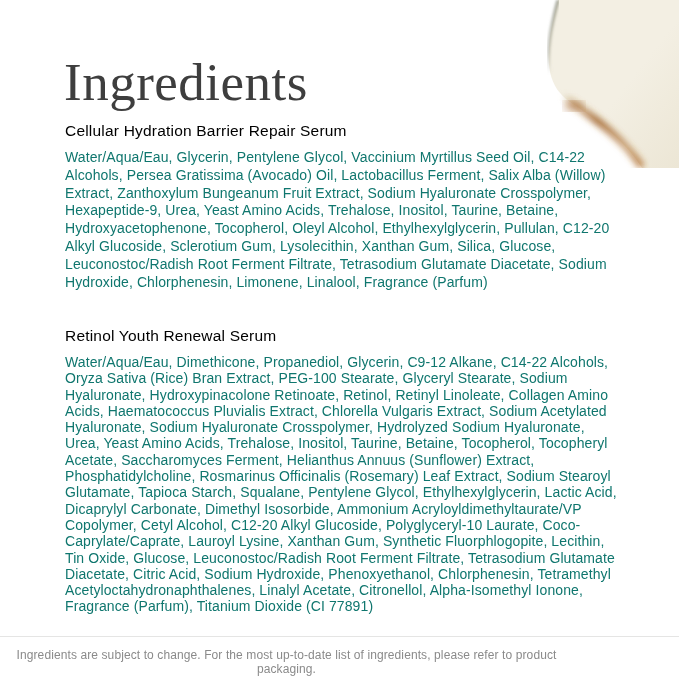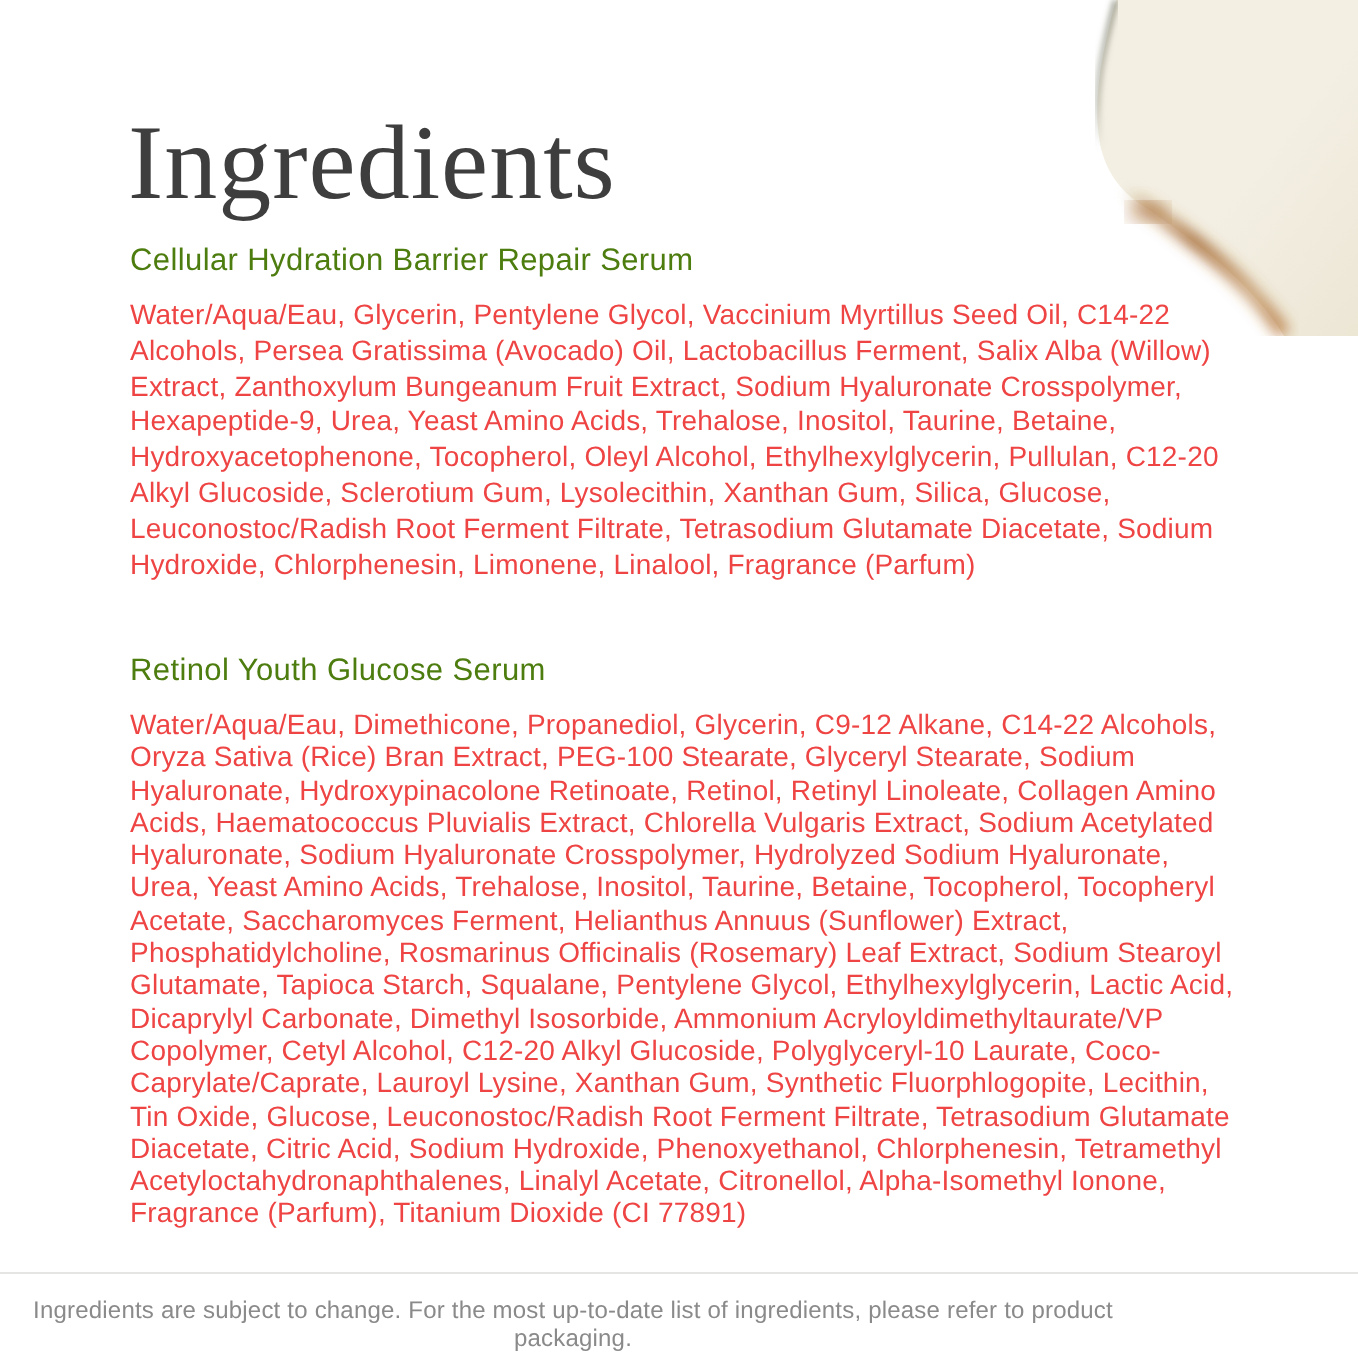--- a/index.html
+++ b/index.html
@@ -39,27 +39,27 @@
     pointer-events: none;
   }
   .section {
     position: absolute;
     left: 65px;
     width: 553px;
   }
   .section-heading {
     font-size: 15.5px;
     font-weight: 400;
-    color: #4d7c0f;
+    color: #000000;
     letter-spacing: 0.2px;
     margin: 0 0 9px 0;
   }
   .ingredients-text {
     font-size: 14px;
-    color: #ef4444;
+    color: #0f766e;
     letter-spacing: 0.1px;
     margin: 0;
   }
   .section-1 { top: 122px; }
   .section-1 .ingredients-text { line-height: 17.8px; }
   .section-2 { top: 327px; }
   .section-2 .ingredients-text { line-height: 16.3px; }
   .footer-divider {
     position: absolute;
     left: 0;
@@ -127,21 +127,21 @@
       <path d="M34 0 C27 26 22 50 26 74" fill="none" stroke="url(#grayEdgeGrad)" stroke-width="2.4" filter="url(#soft2)"></path>
     </svg>
   </div>
 
   <section class="section section-1">
     <h2 class="section-heading">Cellular Hydration Barrier Repair Serum</h2>
     <p class="ingredients-text">Water/Aqua/Eau, Glycerin, Pentylene Glycol, Vaccinium Myrtillus Seed Oil, C14-22 Alcohols, Persea Gratissima (Avocado) Oil, Lactobacillus Ferment, Salix Alba (Willow) Extract, Zanthoxylum Bungeanum Fruit Extract, Sodium Hyaluronate Crosspolymer, Hexapeptide-9, Urea, Yeast Amino Acids, Trehalose, Inositol, Taurine, Betaine, Hydroxyacetophenone, Tocopherol, Oleyl Alcohol, Ethylhexylglycerin, Pullulan, C12-20 Alkyl Glucoside, Sclerotium Gum, Lysolecithin, Xanthan Gum, Silica, Glucose, Leuconostoc/Radish Root Ferment Filtrate, Tetrasodium Glutamate Diacetate, Sodium Hydroxide, Chlorphenesin, Limonene, Linalool, Fragrance (Parfum)</p>
   </section>
 
   <section class="section section-2">
-    <h2 class="section-heading">Retinol Youth Glucose Serum</h2>
+    <h2 class="section-heading">Retinol Youth Renewal Serum</h2>
     <p class="ingredients-text">Water/Aqua/Eau, Dimethicone, Propanediol, Glycerin, C9-12 Alkane, C14-22 Alcohols, Oryza Sativa (Rice) Bran Extract, PEG-100 Stearate, Glyceryl Stearate, Sodium Hyaluronate, Hydroxypinacolone Retinoate, Retinol, Retinyl Linoleate, Collagen Amino Acids, Haematococcus Pluvialis Extract, Chlorella Vulgaris Extract, Sodium Acetylated Hyaluronate, Sodium Hyaluronate Crosspolymer, Hydrolyzed Sodium Hyaluronate, Urea, Yeast Amino Acids, Trehalose, Inositol, Taurine, Betaine, Tocopherol, Tocopheryl Acetate, Saccharomyces Ferment, Helianthus Annuus (Sunflower) Extract, Phosphatidylcholine, Rosmarinus Officinalis (Rosemary) Leaf Extract, Sodium Stearoyl Glutamate, Tapioca Starch, Squalane, Pentylene Glycol, Ethylhexylglycerin, Lactic Acid, Dicaprylyl Carbonate, Dimethyl Isosorbide, Ammonium Acryloyldimethyltaurate/VP Copolymer, Cetyl Alcohol, C12-20 Alkyl Glucoside, Polyglyceryl-10 Laurate, Coco-Caprylate/Caprate, Lauroyl Lysine, Xanthan Gum, Synthetic Fluorphlogopite, Lecithin, Tin Oxide, Glucose, Leuconostoc/Radish Root Ferment Filtrate, Tetrasodium Glutamate Diacetate, Citric Acid, Sodium Hydroxide, Phenoxyethanol, Chlorphenesin, Tetramethyl Acetyloctahydronaphthalenes, Linalyl Acetate, Citronellol, Alpha-Isomethyl Ionone, Fragrance (Parfum), Titanium Dioxide (CI 77891)</p>
   </section>
 
   <div class="footer-divider"></div>
 
   <div class="footer-note">Ingredients are subject to change. For the most up-to-date list of ingredients, please refer to product packaging.</div>
 
 </div>
 
 </body></html>

